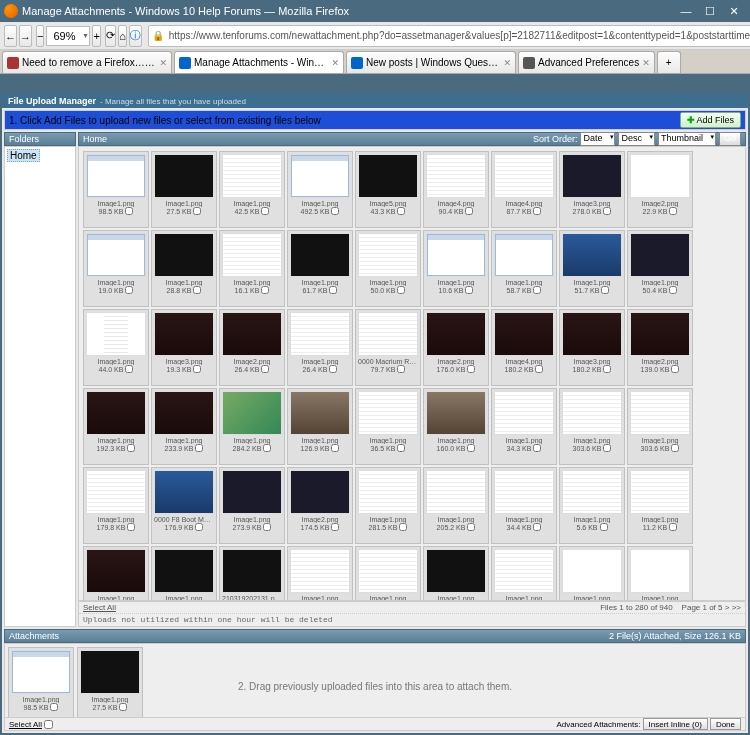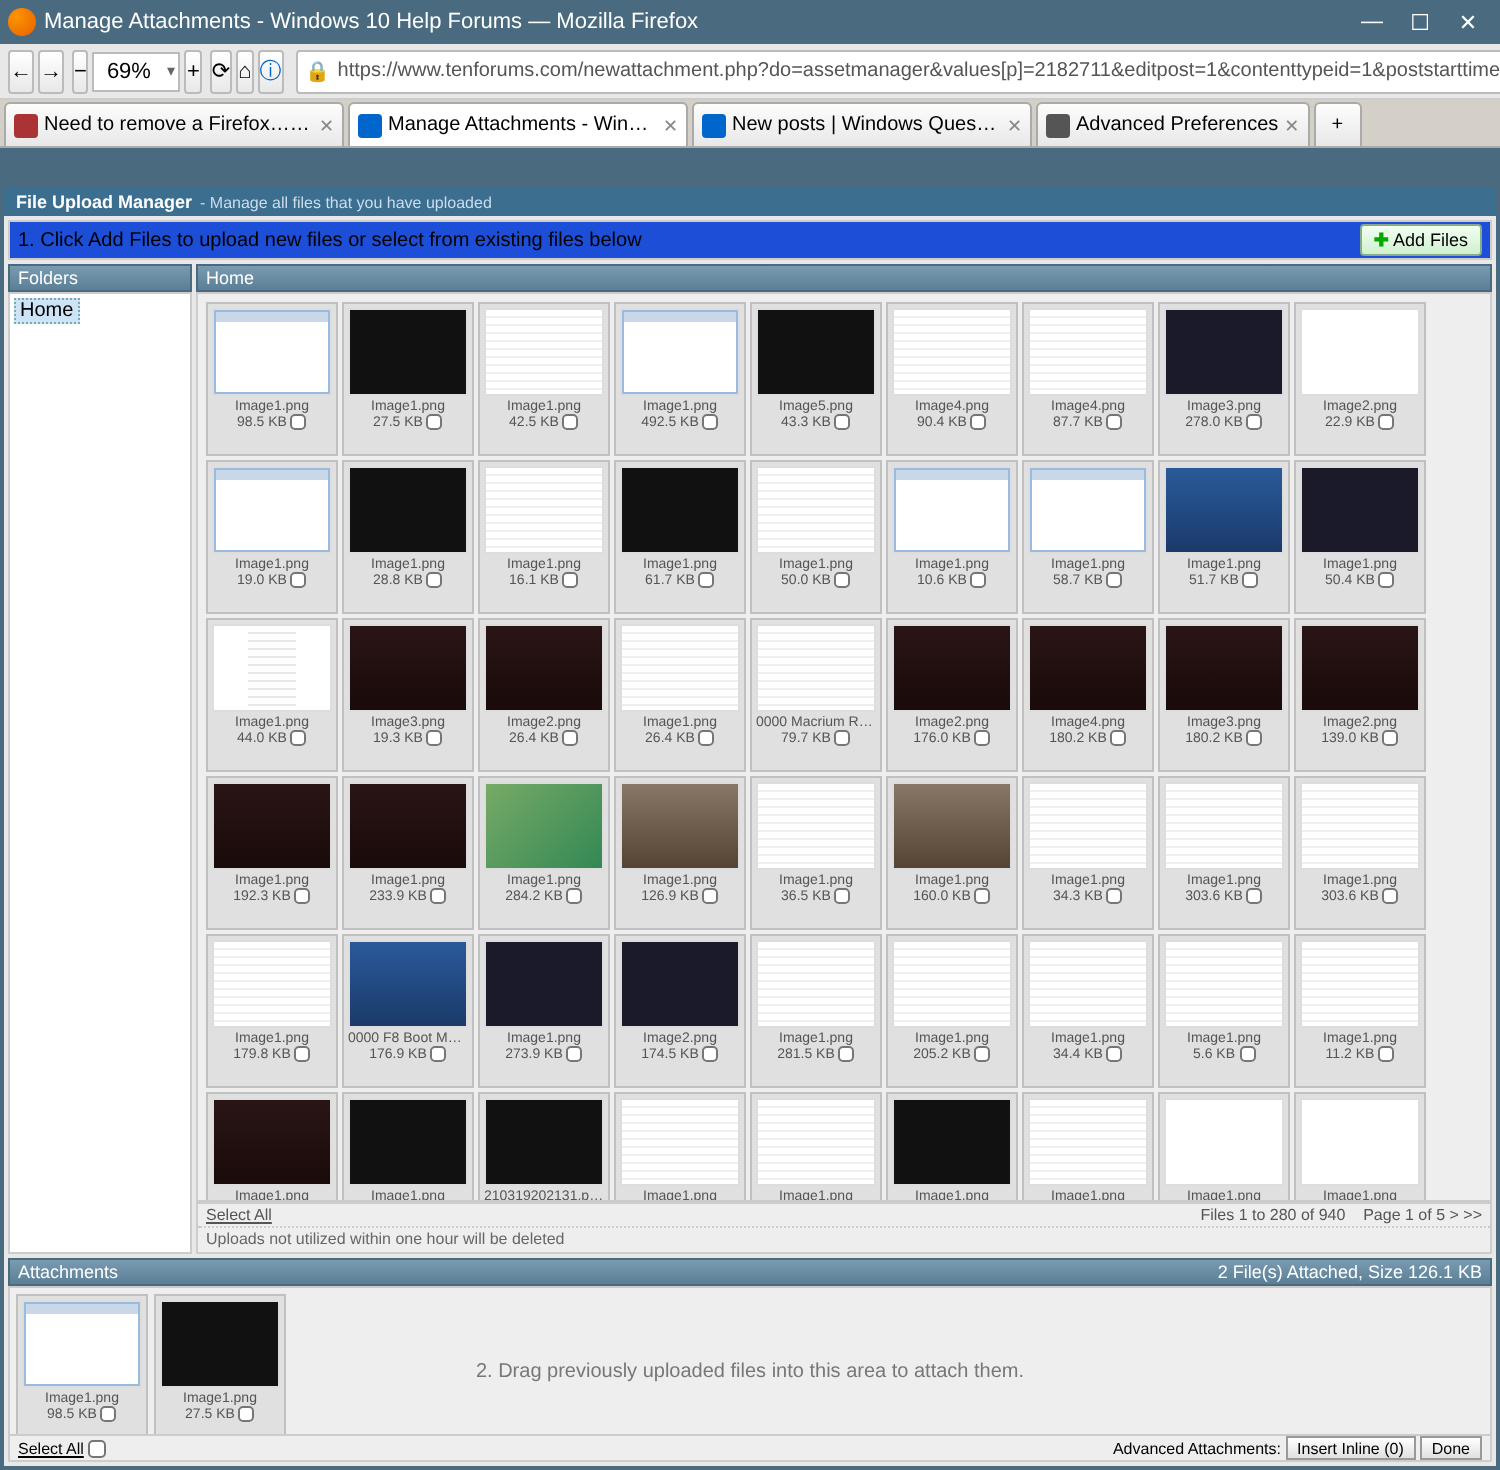--- a/index.html
+++ b/index.html
@@ -29,21 +29,21 @@
 .tab.new { min-width: 24px; max-width: 24px; justify-content: center; }
 .content { position: absolute; top: 94px; left: 2px; right: 2px; bottom: 2px; background: #e8e8e8; }
 .banner { height: 14px; background: #3b6e8f; color: #fff; font-size: 9px; padding: 1px 6px; display: flex; align-items: center; }
 .banner .b-title { font-weight: bold; margin-right: 4px; }
 .banner .b-sub { color: #cde; font-size: 8px; }
 .instr-row { height: 20px; background: #1d4ed8; border: 1px solid #ccc; margin: 2px; display: flex; align-items: center; padding: 0 4px; font-size: 10px; }
 .instr-row .spacer { flex: 1; }
 .add-files-btn { height: 16px; border: 1px solid #8a8; border-radius: 2px; background: linear-gradient(#f0fff0,#d0f0d0); padding: 0 6px; font-size: 9px; display: flex; align-items: center; gap: 2px; }
 .add-files-btn .plus { color: #0a0; font-weight: bold; }
 .main-split { display: flex; position: absolute; top: 38px; left: 2px; right: 2px; bottom: 106px; }
-.folders-pane { width: 92px; display: flex; flex-direction: column; margin-right: 2px; }
+.folders-pane { width: 72px; display: flex; flex-direction: column; margin-right: 2px; }
 .pane-header { height: 14px; background: linear-gradient(#7a9bb0,#5a7f96); color: #fff; font-size: 9px; padding: 1px 4px; border: 1px solid #4a6a7f; display:flex; align-items:center;}
 .folders-body { flex: 1; background: #fff; border: 1px solid #ccc; padding: 2px; font-size: 10px; }
 .folders-body .home-item { background: #cde4f7; border: 1px dotted #7aa; padding: 0 2px; display: inline-block; }
 .files-pane { flex: 1; display: flex; flex-direction: column; }
 .files-header { height: 14px; background: linear-gradient(#7a9bb0,#5a7f96); color: #fff; font-size: 9px; padding: 1px 4px; border: 1px solid #4a6a7f; display: flex; align-items: center; }
 .files-header .fh-left { flex: 1; }
 .files-header .fh-sort { display: flex; align-items: center; gap: 3px; }
 .fh-sort select, .fh-sort .sel { height: 14px; font-size: 9px; background: #fff; border: 1px solid #888; padding: 0 12px 0 2px; color: #000; position: relative; }
 .fh-sort .sel::after { content: "▾"; position: absolute; right: 1px; font-size: 7px; }
 .fh-sort .go-btn { height: 14px; background: linear-gradient(#fff,#ddd); border: 1px solid #888; font-size: 9px; padding: 0 4px; }
@@ -52,21 +52,21 @@
 .thumb { width: 66px; height: 77px; background: #e0e0e0; border: 1px solid #c0c0c0; display: flex; flex-direction: column; align-items: center; }
 .thumb .img { width: 60px; height: 44px; background: #fff; border: 1px solid #ddd; margin-top: 2px; display:flex; align-items:center; justify-content:center; overflow:hidden;}
 .thumb .nm { font-size: 7px; color: #555; margin-top: 2px; white-space: nowrap; overflow: hidden; width: 60px; text-align: center; text-overflow: ellipsis; }
 .thumb .sz-row { display: flex; align-items: center; justify-content: center; gap: 2px; width: 100%; }
 .thumb .sz { font-size: 7px; color: #555; }
 .thumb .cb { width: 8px; height: 8px; }
 .files-footer { height: 26px; background: #eee; border: 1px solid #ccc; display: flex; flex-direction: column; font-size: 8px; }
 .ff-row1 { display: flex; padding: 1px 4px; border-bottom: 1px dotted #ccc; }
 .ff-row1 .l { flex: 1; }
 .ff-row1 .r { color: #555; }
-.ff-row2 { padding: 1px 4px; color: #666; }
+.ff-row2 { padding: 1px 4px; color: #666; font-family: Liberation Mono, monospace; }
 .attachments-section { position: absolute; left: 2px; right: 2px; bottom: 18px; height: 86px; display: flex; flex-direction: column; }
 .att-header { height: 14px; background: linear-gradient(#7a9bb0,#5a7f96); color: #fff; font-size: 9px; padding: 1px 4px; border: 1px solid #4a6a7f; display: flex; }
 .att-header .ah-l { flex: 1; }
 .att-body { flex: 1; background: #eee; border: 1px solid #ccc; display: flex; padding: 3px; gap: 3px; position: relative; }
 .att-body .drag-hint { position: absolute; left: 0; right: 0; top: 50%; transform: translateY(-50%); text-align: center; font-size: 10px; color: #777; pointer-events: none; }
 .bottom-bar { position: absolute; left: 2px; right: 2px; bottom: 2px; height: 14px; background: #eee; border: 1px solid #ccc; display: flex; align-items: center; font-size: 8px; padding: 0 4px; }
 .bottom-bar .bl { flex: 1; display: flex; align-items: center; gap: 2px; }
 .bottom-bar .cb2 { width: 9px; height: 9px; }
 .bottom-bar .btn2 { border: 1px solid #999; background: linear-gradient(#fff,#e0e0e0); padding: 0 5px; margin-left: 2px; height: 12px; display:flex;align-items:center; }
 
@@ -154,20 +154,27 @@
       <div class="folders-pane">
         <div class="pane-header">Folders</div>
         <div class="folders-body">
           <span class="home-item">Home</span>
         </div>
       </div>
 
       <div class="files-pane">
         <div class="files-header">
           <span class="fh-left">Home</span>
+          <div class="fh-sort">
+            <span>Sort Order:</span>
+            <span class="sel">Date</span>
+            <span class="sel">Desc</span>
+            <span class="sel">Thumbnail</span>
+            <span class="go-btn">Go</span>
+          </div>
         </div>
         <div class="thumb-grid">
           <div class="grid-inner" id="grid">
               <div class="thumb">
                 <div class="img">
                   <div class="pimg win"></div>
                 </div>
                 <div class="nm">Image1.png</div>
                 <div class="sz-row">
                   <span class="sz">98.5 KB</span>

